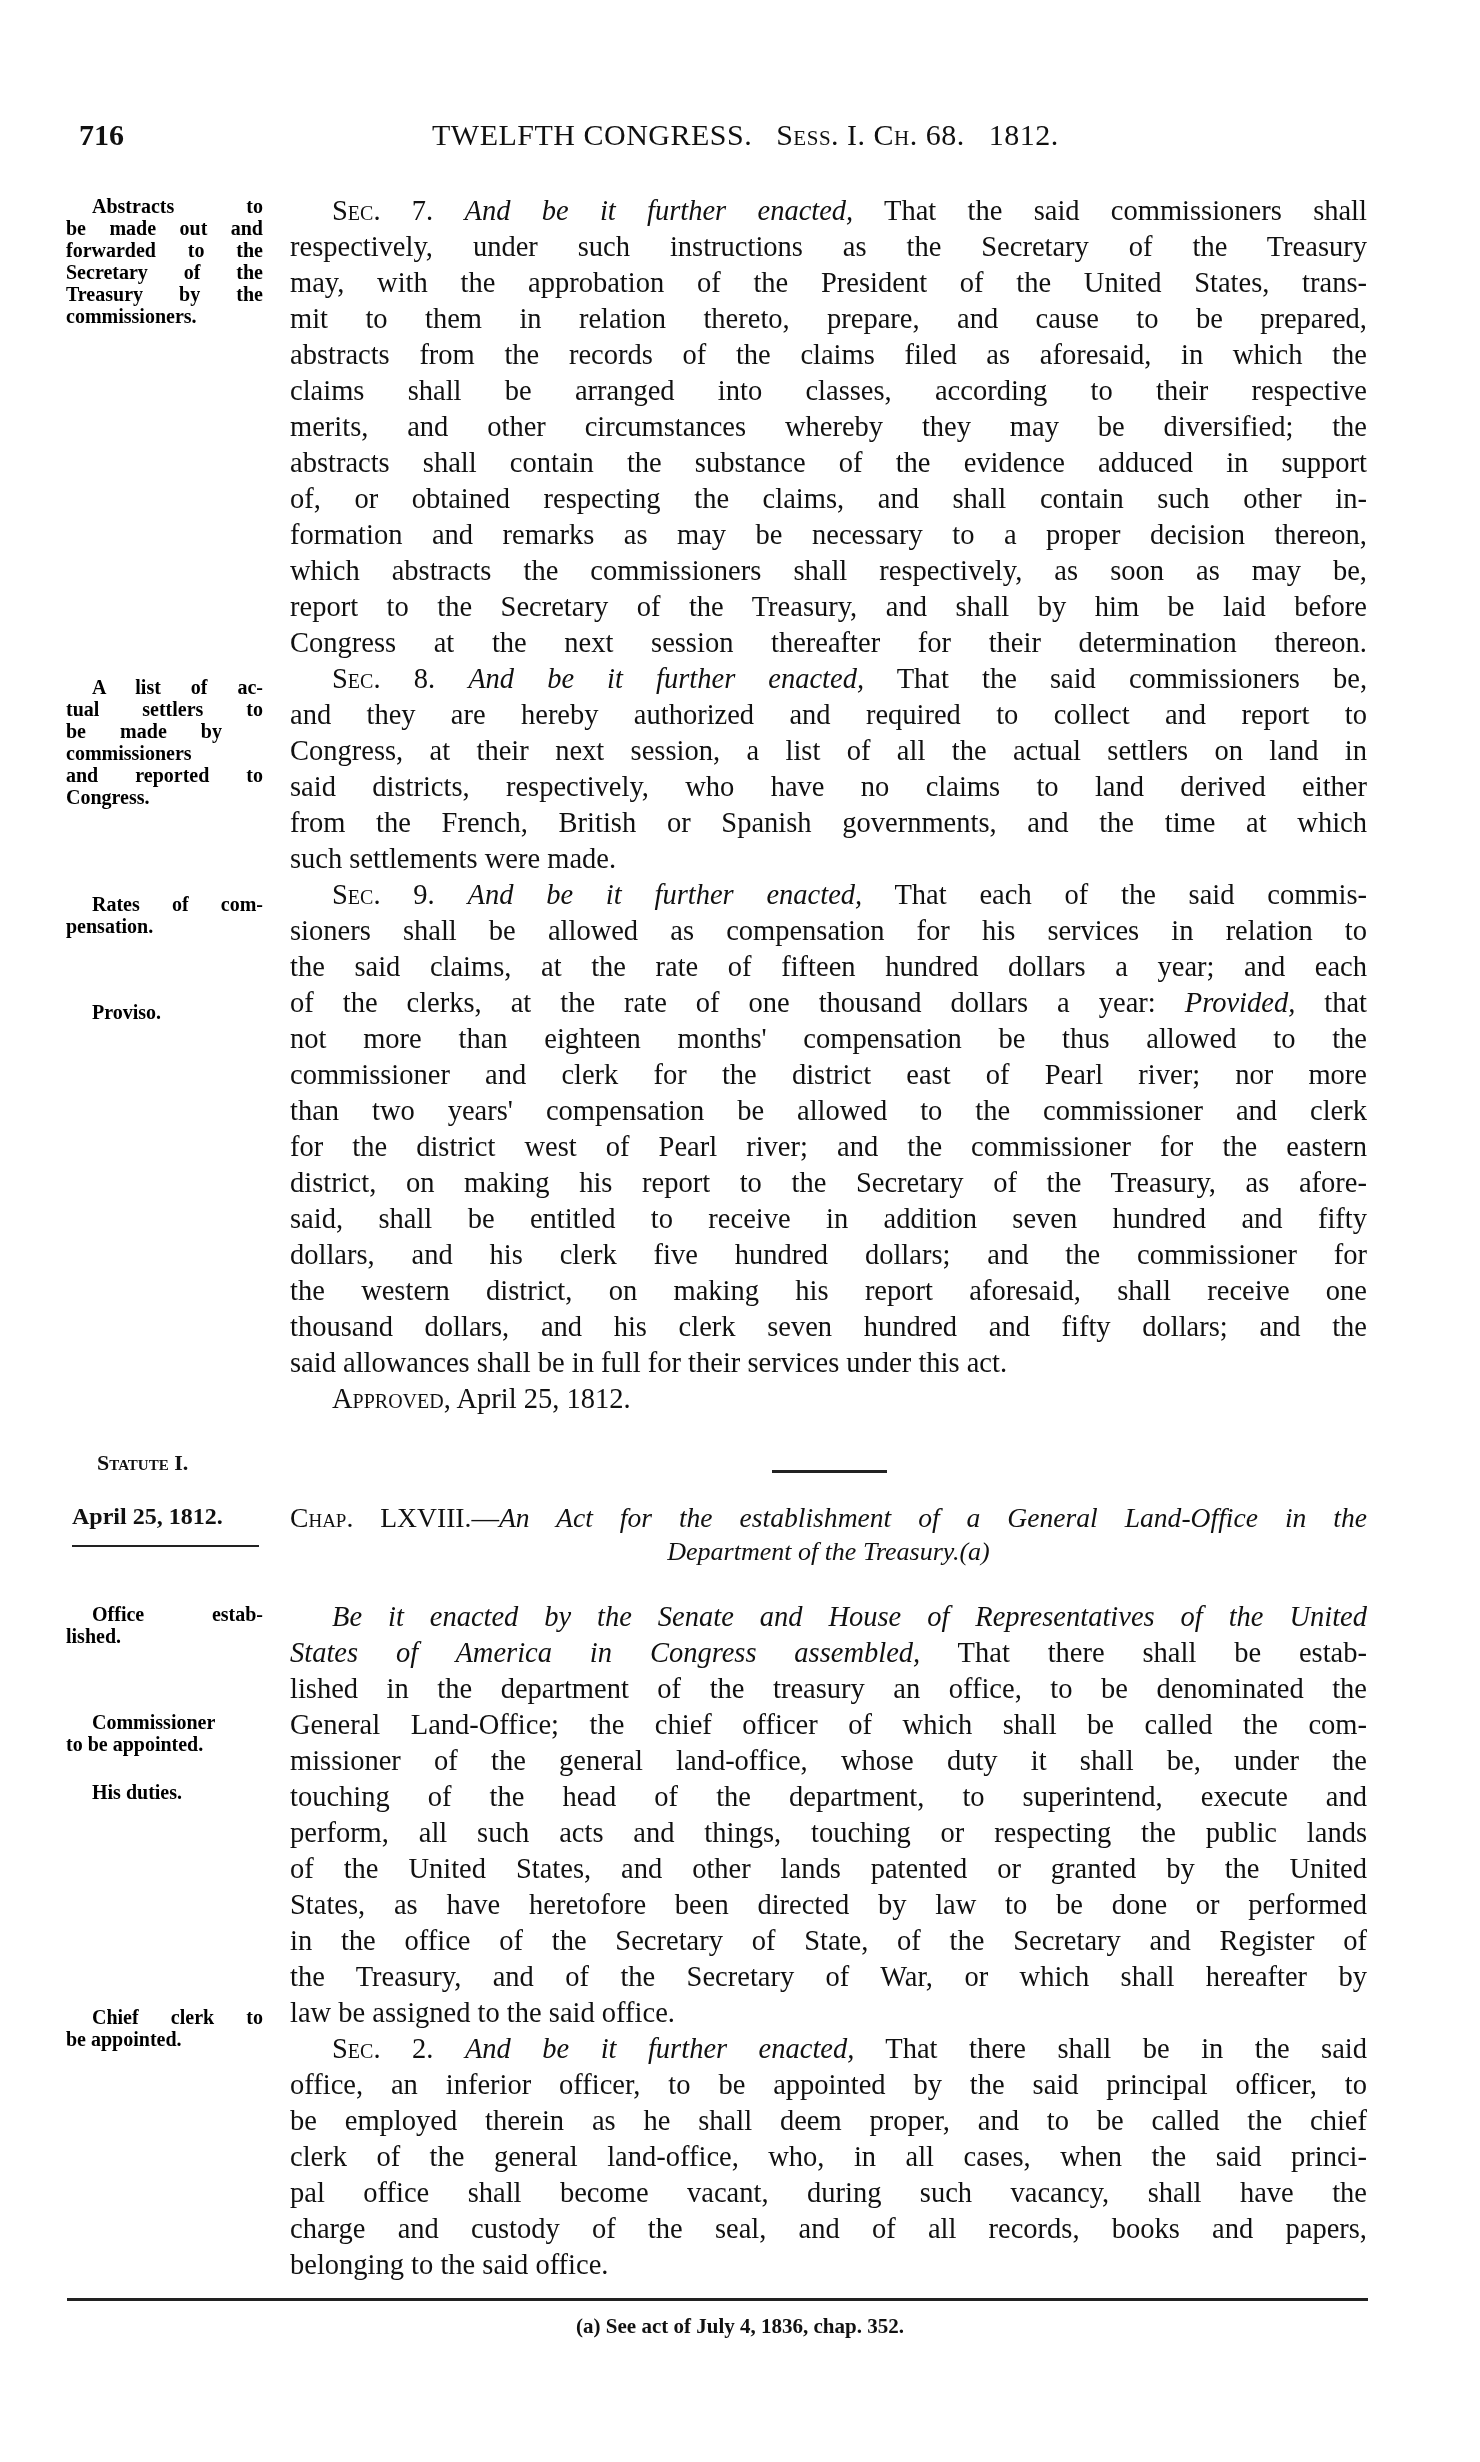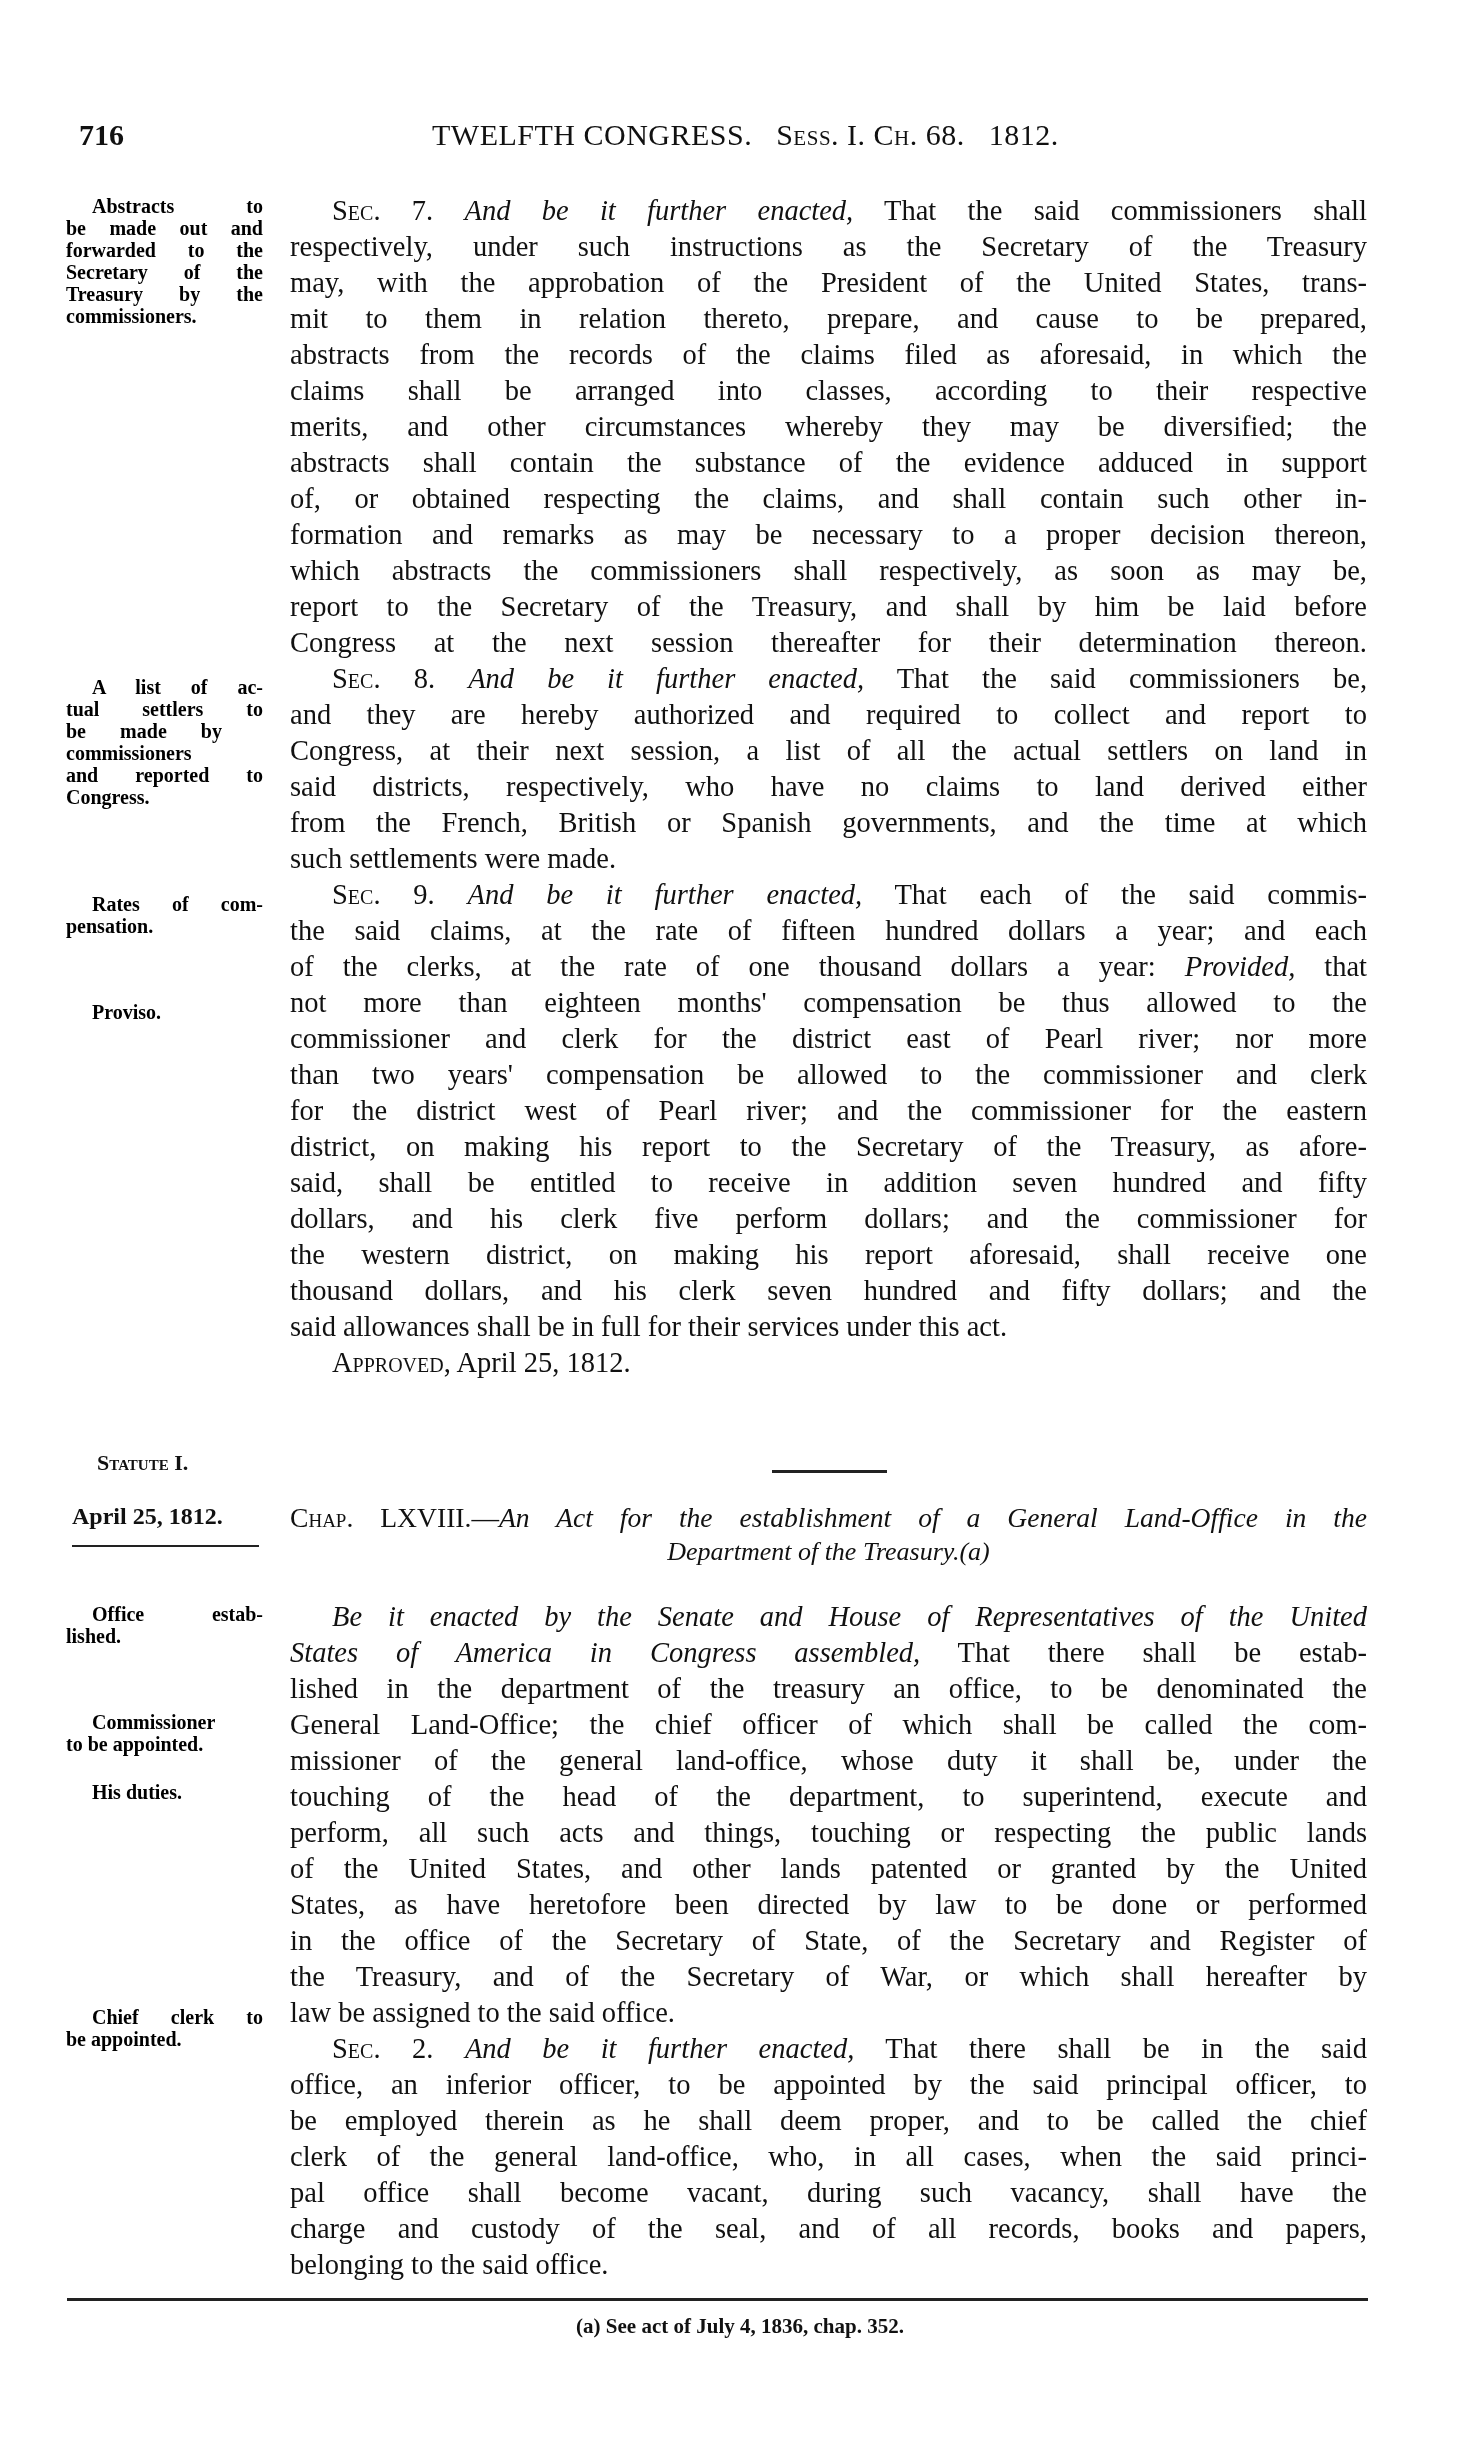--- a/index.html
+++ b/index.html
@@ -73,33 +73,34 @@
   <div class="line">Congress, at their next session, a list of all the actual settlers on land in</div>
   <div class="line">said districts, respectively, who have no claims to land derived either</div>
   <div class="line">from the French, British or Spanish governments, and the time at which</div>
   <div class="line last">such settlements were made.</div>
 
   <div class="line indent">
     <span class="sc">Sec. 9.</span>
     <span class="it">And be it further enacted,</span>
     <span>That each of the said commis-</span>
   </div>
+  <div class="line">sioners shall be allowed as compensation for his services in relation to</div>
   <div class="line">the said claims, at the rate of fifteen hundred dollars a year; and each</div>
   <div class="line">
     <span>of the clerks, at the rate of one thousand dollars a year:</span>
     <span class="it">Provided,</span>
     <span>that</span>
   </div>
   <div class="line">not more than eighteen months' compensation be thus allowed to the</div>
   <div class="line">commissioner and clerk for the district east of Pearl river; nor more</div>
   <div class="line">than two years' compensation be allowed to the commissioner and clerk</div>
   <div class="line">for the district west of Pearl river; and the commissioner for the eastern</div>
   <div class="line">district, on making his report to the Secretary of the Treasury, as afore-</div>
   <div class="line">said, shall be entitled to receive in addition seven hundred and fifty</div>
-  <div class="line">dollars, and his clerk five perform dollars; and the commissioner for</div>
+  <div class="line">dollars, and his clerk five hundred dollars; and the commissioner for</div>
   <div class="line">the western district, on making his report aforesaid, shall receive one</div>
   <div class="line">thousand dollars, and his clerk seven hundred and fifty dollars; and the</div>
   <div class="line last">said allowances shall be in full for their services under this act.</div>
   <div class="line last indent">
     <span class="sc">Approved,</span>
     <span>April 25, 1812.</span>
   </div>
 </div>
 
 <div class="note" style="top:195px;">

